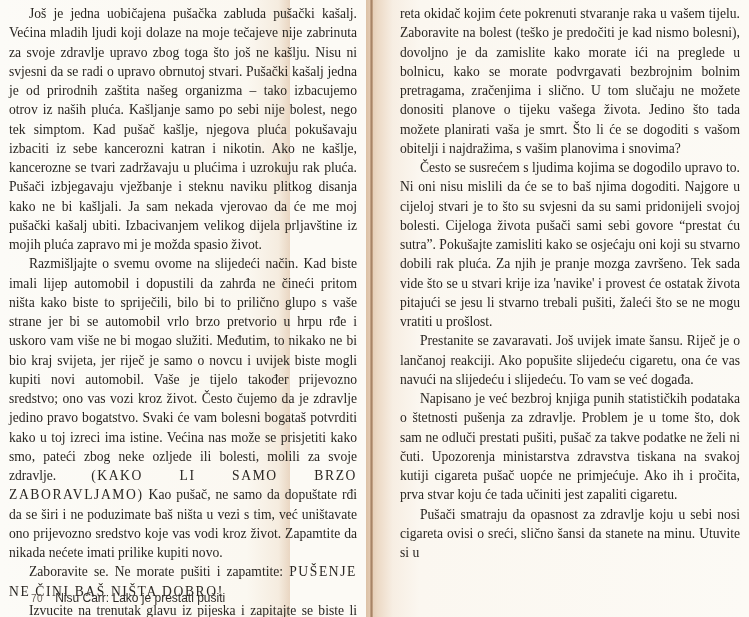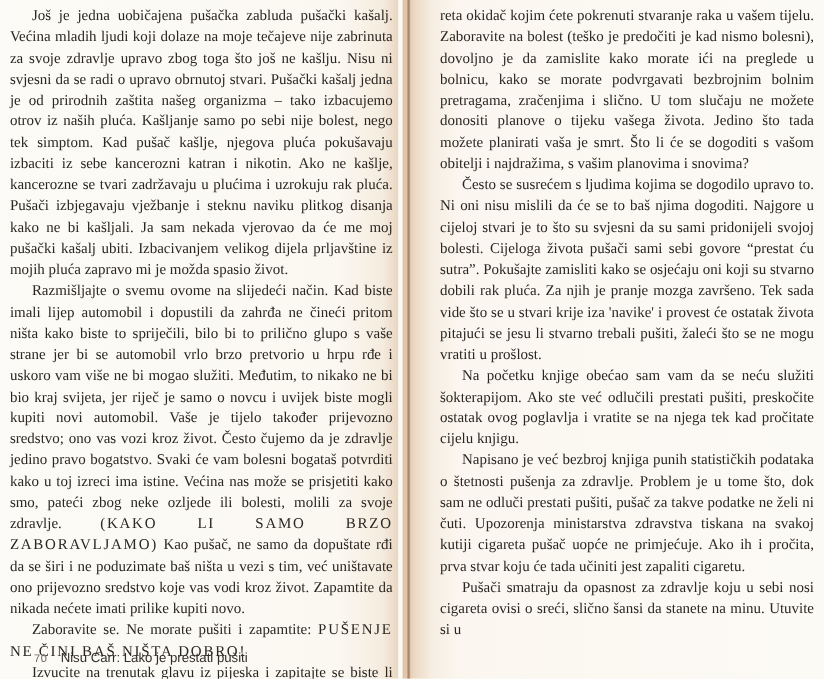--- a/index.html
+++ b/index.html
@@ -19,21 +19,21 @@
       color: #2a2622;
     }
     .page {
       position: absolute;
       top: 0;
       height: 617px;
       box-sizing: border-box;
     }
     .page-left {
       left: 0;
-      width: 362px;
+      width: 290px;
       background: linear-gradient(to right, #fcfbf7 0%, #fbf8f1 85%, #f5ecdf 96%, #e9d6c2 100%);
     }
     .page-right {
       left: 366px;
       width: 383px;
       background: linear-gradient(to right, #dcc1a6 0%, #ecd9c5 3%, #f7eee3 7%, #fbf7f0 14%, #fcfaf5 100%);
     }
     .gutter-shadow {
       position: absolute;
       left: 370px;
@@ -121,21 +121,21 @@
 
   <div class="page page-right">
     <div class="text-block">
       <p class="para no-indent">
         <span>reta okidač kojim ćete pokrenuti stvaranje raka u vašem tijelu. Zaboravite na bolest (teško je predočiti je kad nismo bolesni), dovoljno je da zamislite kako morate ići na preglede u bolnicu, kako se morate podvrgavati bezbrojnim bolnim pretragama, zračenjima i slično. U tom slučaju ne možete donositi planove o tijeku vašega života. Jedino što tada možete planirati vaša je smrt. Što li će se dogoditi s vašom obitelji i najdražima, s vašim planovima i snovima?</span>
       </p>
       <p class="para">
         <span>Često se susrećem s ljudima kojima se dogodilo upravo to. Ni oni nisu mislili da će se to baš njima dogoditi. Najgore u cijeloj stvari je to što su svjesni da su sami pridonijeli svojoj bolesti. Cijeloga života pušači sami sebi govore “prestat ću sutra”. Pokušajte zamisliti kako se osjećaju oni koji su stvarno dobili rak pluća. Za njih je pranje mozga završeno. Tek sada vide što se u stvari krije iza 'navike' i provest će ostatak života pitajući se jesu li stvarno trebali pušiti, žaleći što se ne mogu vratiti u prošlost.</span>
       </p>
       <p class="para">
-        <span>Na početku knjige obećao sam vam da se neću služiti šokterapijom. Ako ste već odlučili prestati pušiti, preskočite ostatak ovog poglavlja i vratite se na njega tek kad pročitate cijelu knjigu.</span>
+        <span>Prestanite se zavaravati. Još uvijek imate šansu. Riječ je o lančanoj reakciji. Ako popušite slijedeću cigaretu, ona će vas navući na slijedeću i slijedeću. To vam se već događa.</span>
       </p>
       <p class="para">
         <span>Napisano je već bezbroj knjiga punih statističkih podataka o štetnosti pušenja za zdravlje. Problem je u tome što, dok sam ne odluči prestati pušiti, pušač za takve podatke ne želi ni čuti. Upozorenja ministarstva zdravstva tiskana na svakoj kutiji cigareta pušač uopće ne primjećuje. Ako ih i pročita, prva stvar koju će tada učiniti jest zapaliti cigaretu.</span>
       </p>
       <p class="para">
         <span>Pušači smatraju da opasnost za zdravlje koju u sebi nosi cigareta ovisi o sreći, slično šansi da stanete na minu. Utuvite si u</span>
       </p>
     </div>
     <div class="footer">
       <span>Zdravlje</span><span class="page-num">71</span>

